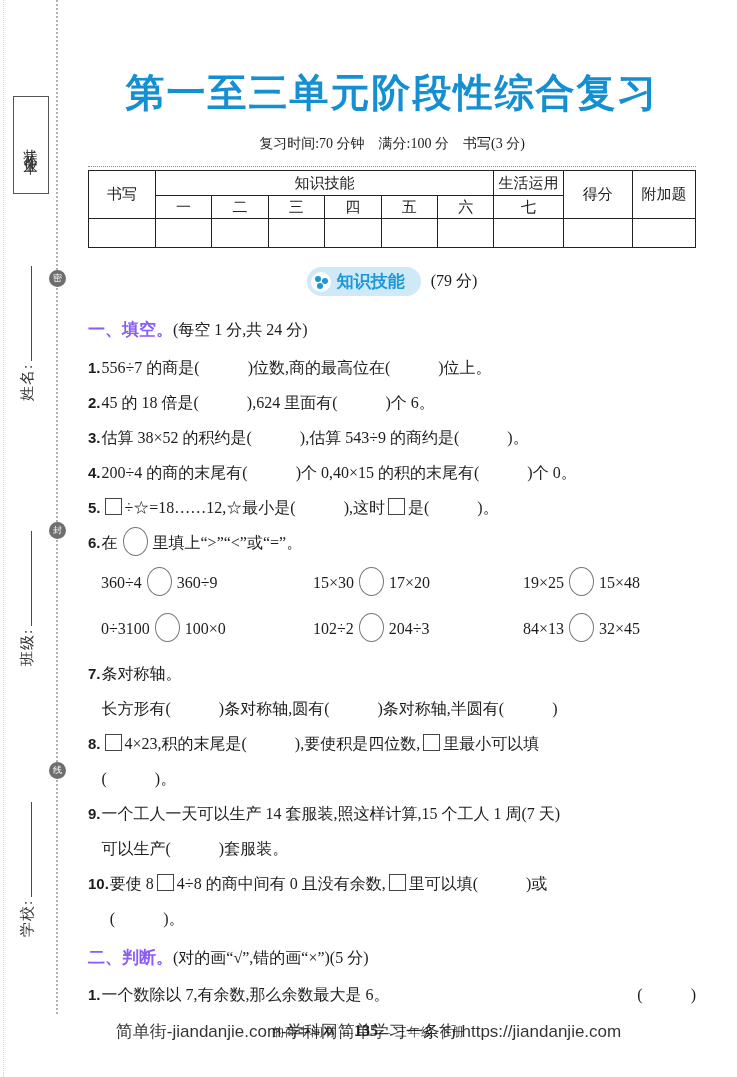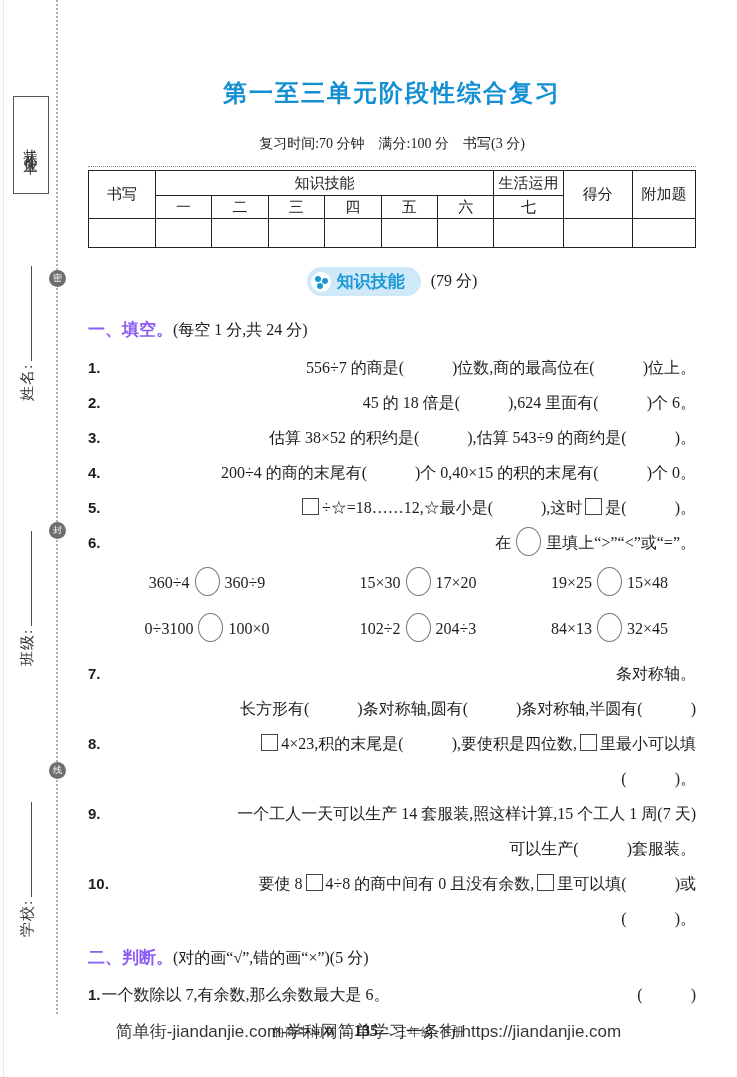--- a/index.html
+++ b/index.html
@@ -24,21 +24,21 @@
     font-family:"Liberation Sans",sans-serif;z-index:3;
   }
   .side-field{
     position:absolute;left:16px;transform:rotate(-90deg);transform-origin:0 0;
     white-space:nowrap;font-size:15px;color:#333;letter-spacing:1px;
   }
   .sf-line{display:inline-block;width:95px;border-bottom:1.5px solid #4a4a4a;height:1em;margin-left:3px;}
   
   .content{position:absolute;left:88px;top:0;width:608px;}
   .title{
-    margin-top:76px;text-align:center;font-size:24px;font-weight:bold;color:#148fd1;
+    margin-top:76px;text-align:center;font-size:39px;font-weight:bold;color:#148fd1;
     letter-spacing:2px;font-family:"Liberation Sans","DejaVu Sans",sans-serif;line-height:34px;
   }
   .exam-info{margin-top:24px;text-align:center;font-size:14px;color:#222;line-height:20px;}
   .dotted-sep{margin-top:12px;border-top:1.5px dotted #888;}
   
   table.score{width:100%;border-collapse:collapse;margin-top:3px;table-layout:fixed;font-size:15px;color:#222;}
   table.score td,table.score th{border:1px solid #222;font-weight:normal;text-align:center;padding:0;}
   table.score .r1{height:25px;padding-left:13px;}
   table.score .r2{height:23px;}
   table.score .r3{height:29px;}
@@ -54,28 +54,28 @@
     box-shadow:7px 2px 0 #1b98d6,2px 7px 0 #1b98d6;}
   .badge-score{margin-left:6px;vertical-align:middle;}
   
   .sec-head{margin-top:21px;line-height:26px;font-size:16px;}
   .sec-head .sh{
     color:#8b5cf6;font-weight:bold;font-size:17px;
     font-family:Liberation Sans, sans-serif;
   }
   .q{display:flex;line-height:35px;font-size:16px;}
   .q .num{font-weight:bold;white-space:nowrap;margin-right:1px;font-family:"Liberation Sans",sans-serif;font-size:15px;}
-  .q .qt{flex:1;text-align:right;}
+  .q .qt{flex:1;}
   .box{display:inline-block;width:15px;height:15px;border:1px solid #444;vertical-align:-2px;margin:0 3px;background:#fff;}
   .cmp-circle,.q-circle{
     display:inline-block;width:23px;height:27px;border:1px solid #777;border-radius:50%;
     vertical-align:-8px;margin:0 5px;background:#fff;
   }
   .cmp-grid{display:grid;grid-template-columns:212px 210px auto;margin-left:13px;}
-  .cmp-item{line-height:46px;font-size:16px;white-space:nowrap;text-align:center;}
+  .cmp-item{line-height:46px;font-size:16px;white-space:nowrap;}
   .ans{white-space:nowrap;margin-left:auto;padding-left:8px;}
   
   .page-footer{
     position:absolute;left:0;width:737px;top:1022px;text-align:center;
     font-size:12px;color:#3a3a3a;z-index:1;letter-spacing:1px;
   }
   .page-footer b{font-size:16px;letter-spacing:0;}
   .watermark{
     position:absolute;left:0;width:737px;top:1020px;text-align:center;
     font-size:17px;color:#000000;opacity:.8;z-index:2;

